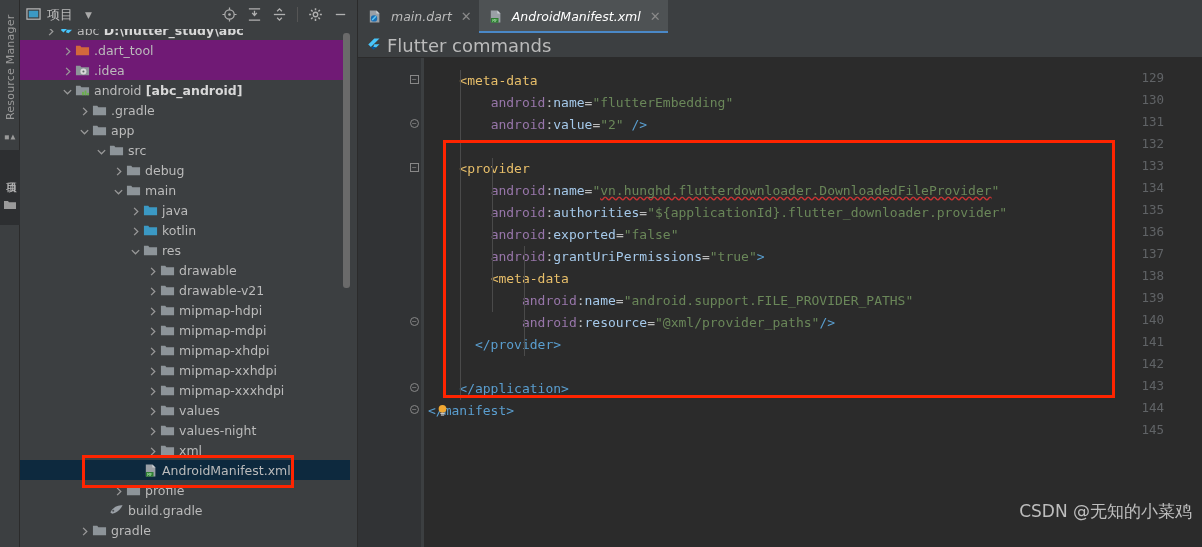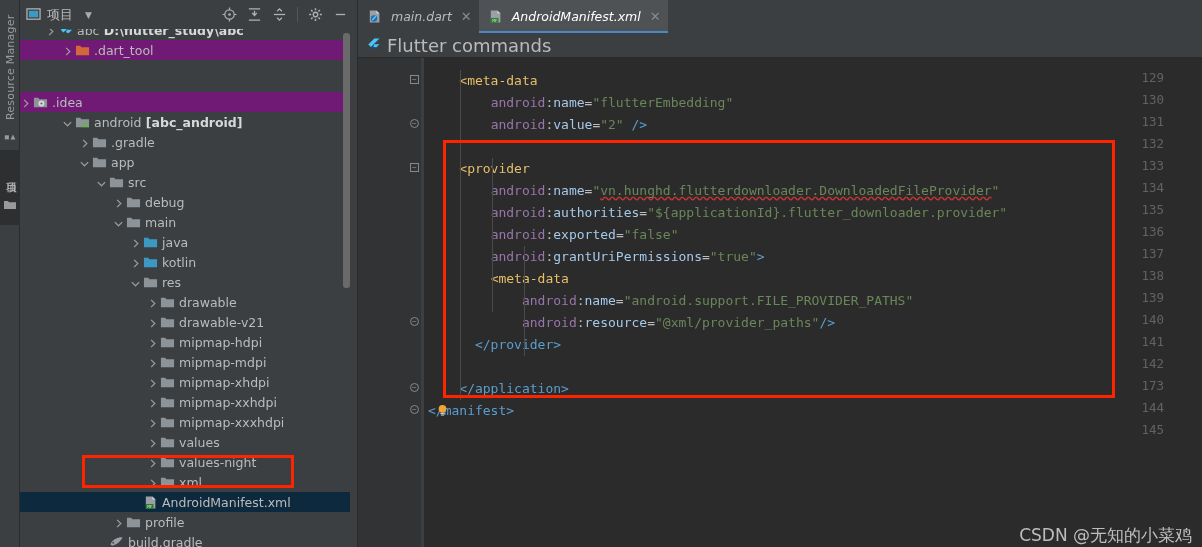--- a/index.html
+++ b/index.html
@@ -146,21 +146,21 @@
   
   .t-tag   { color: #e8bf6a; }
   .t-brak  { color: #5a9ecf; }
   .t-ns    { color: #9876aa; }
   .t-attr  { color: #a5c9ea; }
   .t-eq    { color: #bcbcbc; }
   .t-str   { color: #6a8759; }
   .t-err   { color: #6a8759; text-decoration: underline wavy #cc3333; text-decoration-skip-ink: none; }
 
   .watermark {
-    position: absolute; right: 10px; bottom: 0;
+    position: absolute; right: 10px; bottom: 24px;
     color: #d2d2d2; font-size: 17px; font-family: "DejaVu Sans", sans-serif;
     opacity: .88; pointer-events: none;
   }
   .topcut {
     position: absolute; left: 70px; top: 0px; height: 10px; white-space: pre;
     color: #e8bf6a; font-size: 13px; overflow: hidden;
     font-family: "DejaVu Sans Mono", monospace;
   }
 </style>
 </head>
@@ -229,21 +229,21 @@
         </div>
         <div class="row hl" style="padding-left: 42px;">
           <span class="arrow"><svg width="11" height="11" viewBox="0 0 12 12">
               <path d="M4.5 2 8.5 6 4.5 10" fill="none" stroke="#9a9a9a" stroke-width="1.4"></path>
             </svg></span>
           <svg class="ico" width="15" height="15" viewBox="0 0 16 16">
             <path d="M1 3h4.6l1.2 1.5H15V13H1Z" fill="#d2673c"></path>
           </svg>
           <span class="lbl">.dart_tool</span>
         </div>
-        <div class="row hl" style=" margin-top: 32px;">
+        <div class="row hl" style="padding-left: 42px;">
           <span class="arrow"><svg width="11" height="11" viewBox="0 0 12 12">
               <path d="M4.5 2 8.5 6 4.5 10" fill="none" stroke="#9a9a9a" stroke-width="1.4"></path>
             </svg></span>
           <svg class="ico" width="15" height="15" viewBox="0 0 16 16">
             <path d="M1 3h4.6l1.2 1.5H15V13H1Z" fill="#8d9499"></path>
             <circle cx="9" cy="9" r="3.2" fill="#d8d8d8"></circle>
             <circle cx="9" cy="9" r="1.1" fill="#5b6266"></circle>
           </svg>
           <span class="lbl">.idea</span>
         </div>
@@ -522,21 +522,21 @@
         <div class="lnum" style="top: 210px;">138</div>
         <div class="codeline" style="top: 210px;">        <span class="t-tag">&lt;meta-data</span></div>
         <div class="lnum" style="top: 232px;">139</div>
         <div class="codeline" style="top: 232px;">            <span class="t-ns">android</span><span class="t-eq">:</span><span class="t-attr">name</span><span class="t-eq">=</span><span class="t-str">"android.support.FILE_PROVIDER_PATHS"</span></div>
         <div class="lnum" style="top: 254px;">140</div>
         <div class="fold round" style="top: 259px;">−</div>
         <div class="codeline" style="top: 254px;">            <span class="t-ns">android</span><span class="t-eq">:</span><span class="t-attr">resource</span><span class="t-eq">=</span><span class="t-str">"@xml/provider_paths"</span><span class="t-brak">/&gt;</span></div>
         <div class="lnum" style="top: 276px;">141</div>
         <div class="codeline" style="top: 276px;">      <span class="t-brak">&lt;/provider&gt;</span></div>
         <div class="lnum" style="top: 298px;">142</div>
-        <div class="lnum" style="top: 320px;">173</div>
+        <div class="lnum" style="top: 320px;">143</div>
         <div class="fold round" style="top: 325px;">−</div>
         <div class="codeline" style="top: 320px;">    <span class="t-brak">&lt;/application&gt;</span></div>
         <div class="lnum" style="top: 342px;">144</div>
         <div class="fold round" style="top: 347px;">−</div>
         <div class="codeline" style="top: 342px;"><span class="t-brak">&lt;/manifest&gt;</span></div>
         <div class="lnum" style="top: 364px;">145</div>
         <div class="indent-guide" style="left: 102.08px; top: 12px; height: 330px;"></div>
         <div class="indent-guide" style="left: 134.16px; top: 100px; height: 154px;"></div>
         <div class="indent-guide" style="left: 166.24px; top: 188px; height: 110px;"></div>
         <div class="bulb" style="left: 78.822px; top: 346px;"><svg width="11" height="13" viewBox="0 0 12 14">

